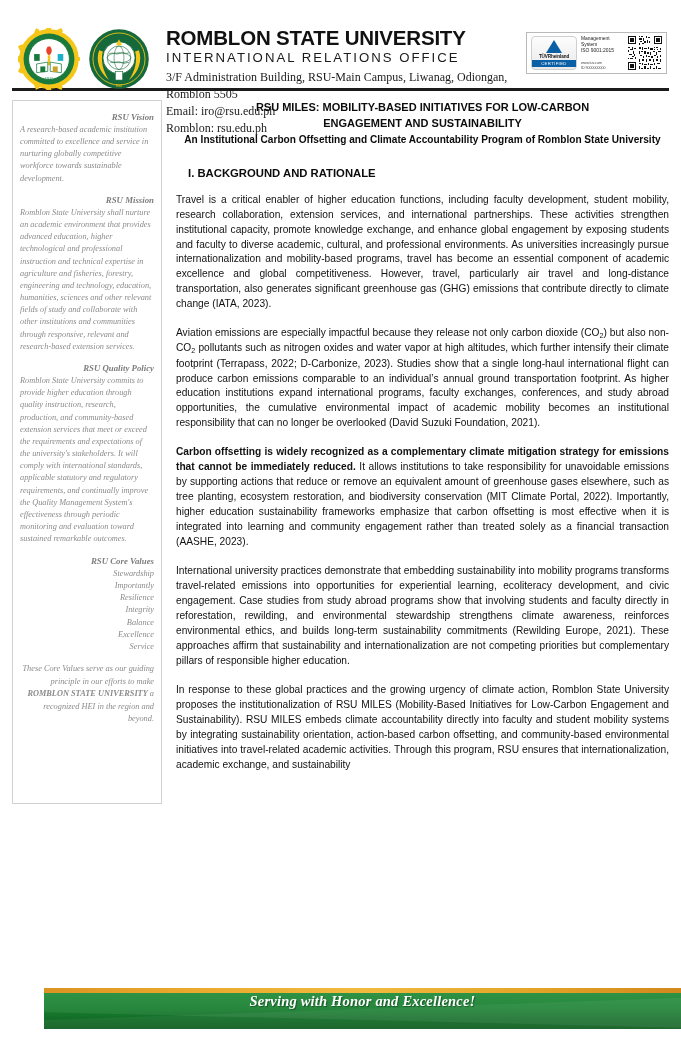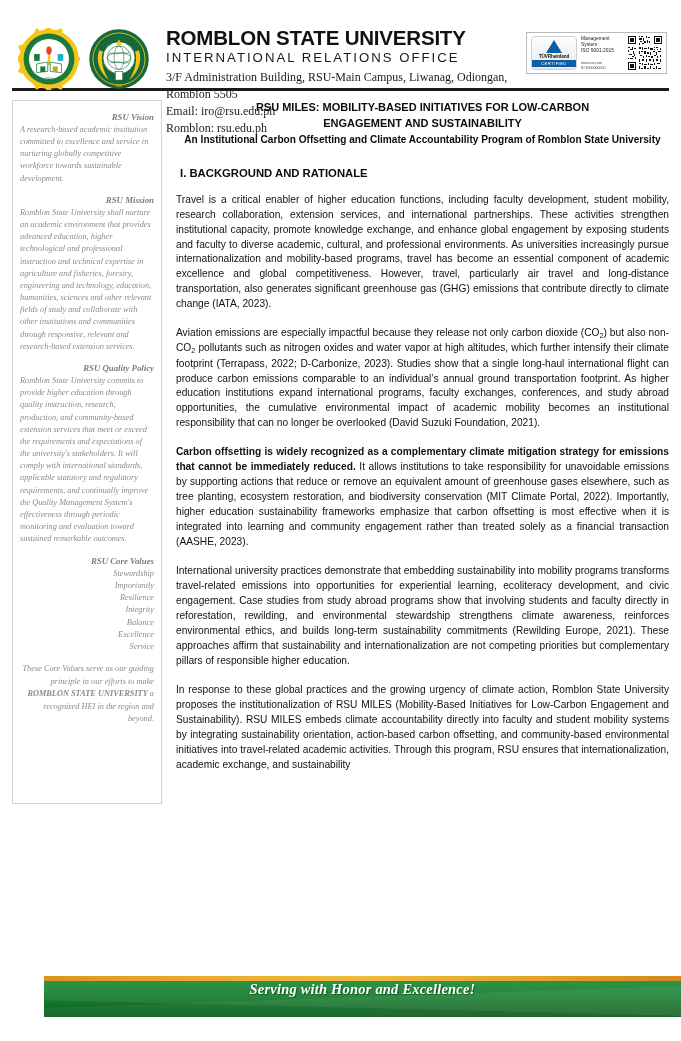--- a/index.html
+++ b/index.html
@@ -133,37 +133,37 @@
     font-weight: bold;
     font-size: 10.1px;
     line-height: 1.42;
     color: #0c0c0c;
     margin: 2px 6px 0 6px;
   }
   .section-head {
     font-weight: bold;
     font-size: 11.3px;
     color: #0c0c0c;
-    margin: 19px 0 0 4px;
+    margin: 19px 0 0 12px;
   }
   p.para {
     font-size: 10.2px;
     line-height: 1.47;
     color: #111;
     text-align: justify;
     margin: 14px 0 0 0;
     hyphens: none;
   }
   p.para b { font-weight: bold; }
   sub { font-size: 70%; vertical-align: -0.22em; }
 
   
   .footer {
     position: absolute;
-    left: 0; right: 0; bottom: 16px;
+    left: 0; right: 0; bottom: 4px;
     height: 49px;
     overflow: hidden;
     margin-left: 44px;
   }
   .footer-strip {
     height: 5px;
     background: linear-gradient(90deg,#d98b12 0%,#e8a21c 22%,#f0b531 50%,#e09c17 78%,#cf7f0c 100%);
   }
   .footer-green {
     position: relative;

